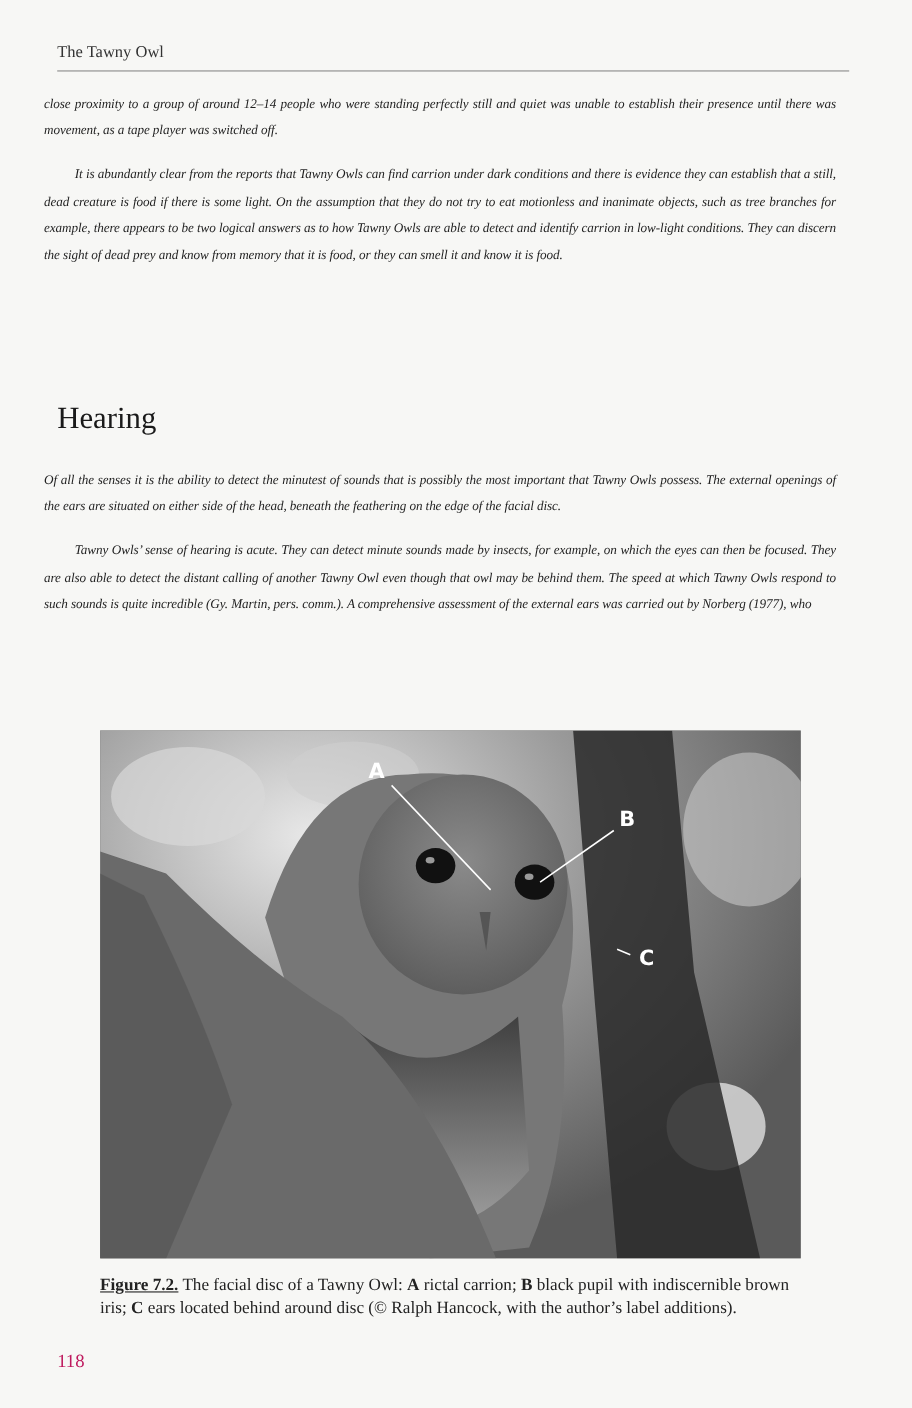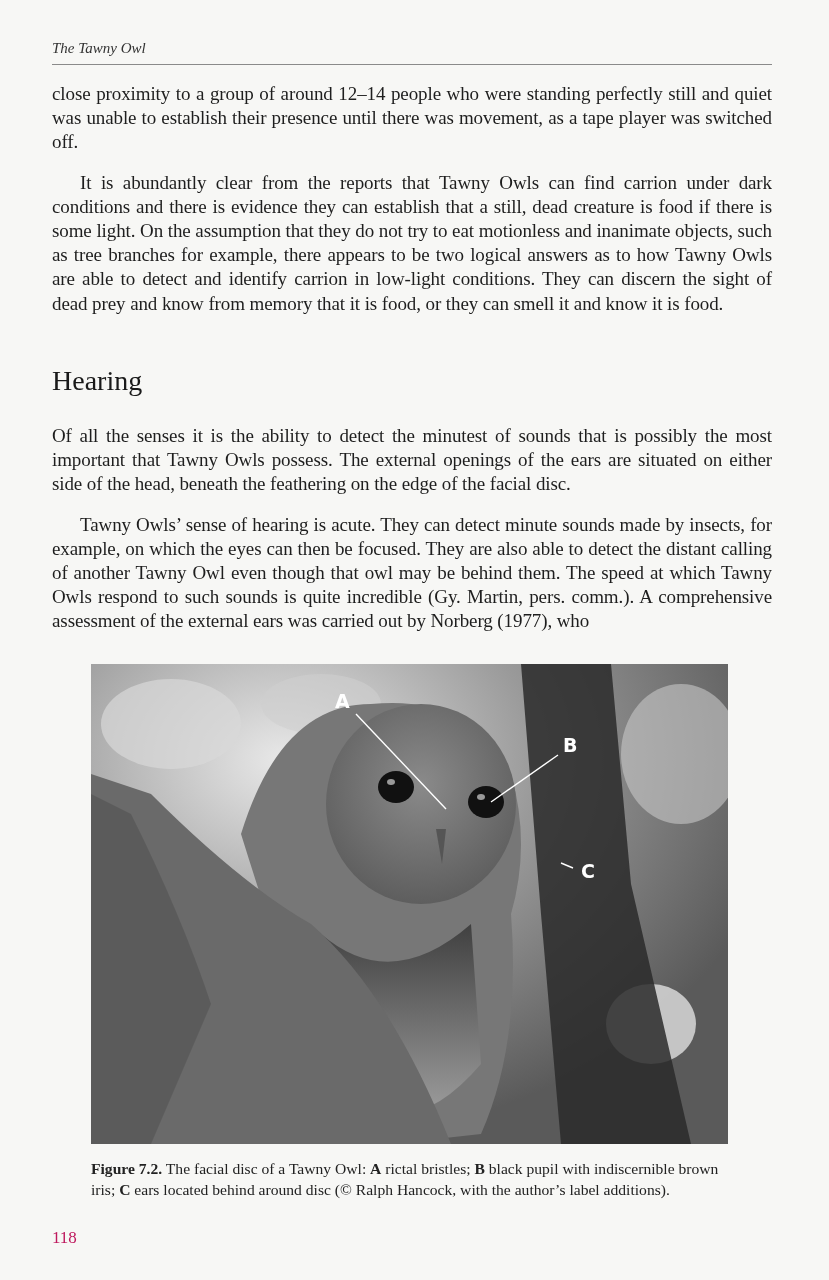--- a/index.html
+++ b/index.html
@@ -2,49 +2,49 @@
 <html><head>
   <meta charset="utf-8">
   <style>
     html, body { margin: 0; padding: 0; }
     body {
       width: 829px; height: 1280px; background: #f7f7f5; position: relative; overflow: hidden;
       font-family: "Liberation Serif", "DejaVu Serif", serif; color: #1e1e1e;
     }
     .running-head {
       position: absolute; left: 52px; top: 40px; width: 720px;
-      font-style: italic; font-size: 15px; color: #333;
+      font-size: 15px; color: #333;
     }
     .head-rule {
       position: absolute; left: 52px; top: 64px; width: 720px; height: 1px; background: #8a8a8a;
     }
     .body-text {
-      position: absolute; left: 52px; width: 720px;
-      font-size: 19px; line-height: 24.2px; text-align: justify; letter-spacing: -0.1px;
+      position: absolute; left: 40px; width: 720px;
+      font-size: 12px; line-height: 24.2px; text-align: justify; letter-spacing: -0.1px; font-style: italic;
     }
     .body-text p { margin: 0; }
     .body-text p.indent { text-indent: 28px; margin-top: 16px; }
     #block1 { top: 82px; }
     .section-heading {
       position: absolute; left: 52px; top: 365px; font-size: 28px; font-weight: normal; margin: 0;
       color: #1a1a1a;
     }
     #block2 { top: 424px; }
     .figure {
       position: absolute; left: 91px; top: 664px; width: 637px; height: 480px; overflow: hidden;
       background: #777;
     }
     .figure svg { display: block; }
     .fig-label {
       position: absolute; font-family: "DejaVu Sans", sans-serif; font-weight: bold; color: #fff; font-size: 19px;
     }
     .caption {
       position: absolute; left: 91px; top: 1158px; width: 640px; font-size: 15.6px; line-height: 21px; color: #222;
     }
-    .caption .fig-num { font-weight: bold; font-style: normal; }
+    .caption .fig-num { font-weight: bold; font-style: normal; text-decoration: underline; }
     .caption .it { }
     .caption .key { font-weight: bold; font-style: normal; }
     .page-number {
       position: absolute; left: 52px; top: 1228px; font-size: 17px; color: #be185d;
     }
   </style>
 </head>
 <body>
 
 <div class="running-head">The Tawny Owl</div>
@@ -106,16 +106,16 @@
     <line x1="265" y1="50" x2="355" y2="145" stroke="#fff" stroke-width="1.4"></line>
     <line x1="400" y1="138" x2="467" y2="91" stroke="#fff" stroke-width="1.4"></line>
     <line x1="470" y1="199" x2="482" y2="204" stroke="#fff" stroke-width="1.4"></line>
   </svg>
   <span class="fig-label" style="left:244px; top:26px;">A</span>
   <span class="fig-label" style="left:472px; top:70px;">B</span>
   <span class="fig-label" style="left:490px; top:196px;">C</span>
 </div>
 
 <div class="caption">
-  <span class="fig-num">Figure 7.2.</span><span class="it"> The facial disc of a Tawny Owl: </span><span class="key">A</span><span class="it"> rictal bristles; </span><span class="key">B</span><span class="it"> black pupil with indiscernible brown iris; </span><span class="key">C</span><span class="it"> ears located behind around disc (© Ralph Hancock, with the author’s label additions).</span>
+  <span class="fig-num">Figure 7.2.</span><span class="it"> The facial disc of a Tawny Owl: </span><span class="key">A</span><span class="it"> rictal carrion; </span><span class="key">B</span><span class="it"> black pupil with indiscernible brown iris; </span><span class="key">C</span><span class="it"> ears located behind around disc (© Ralph Hancock, with the author’s label additions).</span>
 </div>
 
 <div class="page-number">118</div>
 
 </body></html>

